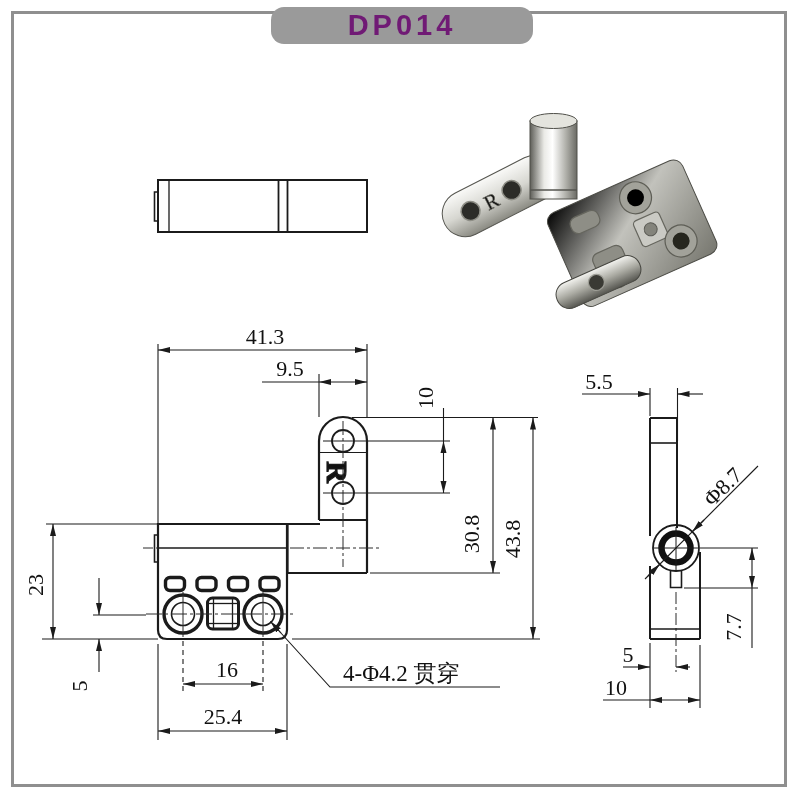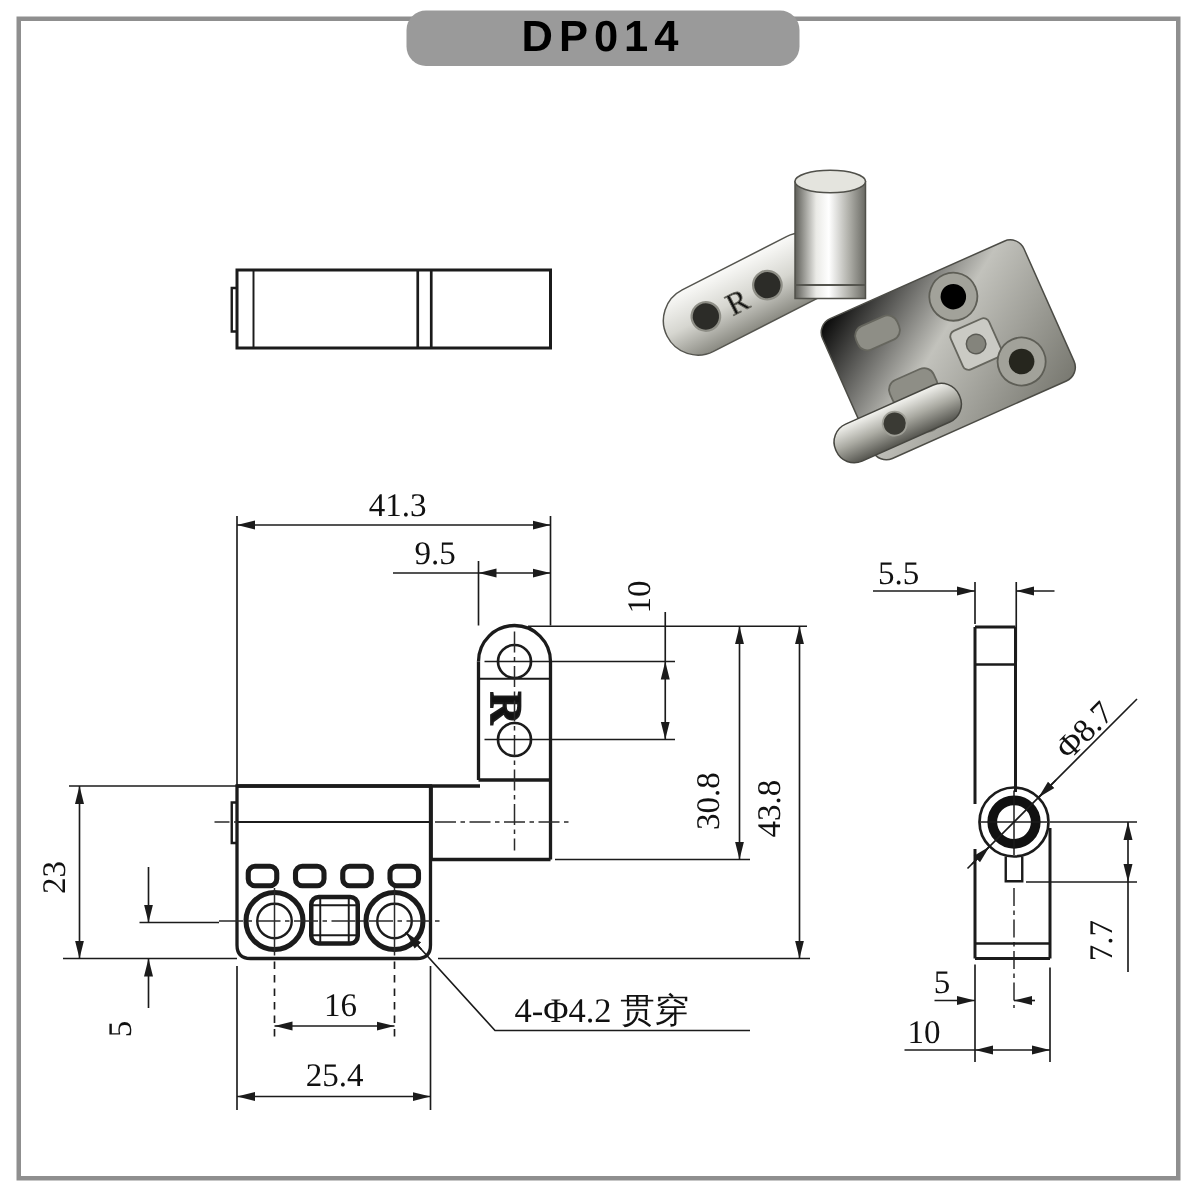--- a/index.html
+++ b/index.html
@@ -2,21 +2,21 @@
 <html><head>
 <meta charset="utf-8">
 <style>
   html,body{margin:0;padding:0;background:#fff;}
   #stage{position:relative;width:800px;height:800px;background:#ffffff;overflow:hidden;
          font-family:"Liberation Sans",sans-serif;}
   #frame{position:absolute;left:11px;top:11px;width:776px;height:776px;
          border:3px solid #8f8f8f;box-sizing:border-box;}
   #badge{position:absolute;left:271px;top:7px;width:262px;height:37px;background:#9a9a9a;
          border-radius:13px;display:flex;align-items:center;justify-content:center;
-         color:#000000;font-size:29px;font-weight:600;letter-spacing:4px;}
+         color:#701a75;font-size:29px;font-weight:600;letter-spacing:4px;}
   svg text{font-family:"Liberation Serif","DejaVu Serif",serif;fill:#111;}
   .dim{font-size:22px;}
   .note{font-size:23px;}
 </style>
 </head>
 <body>
 
 <div id="stage">
   <div id="frame"></div>
   <div id="badge">

